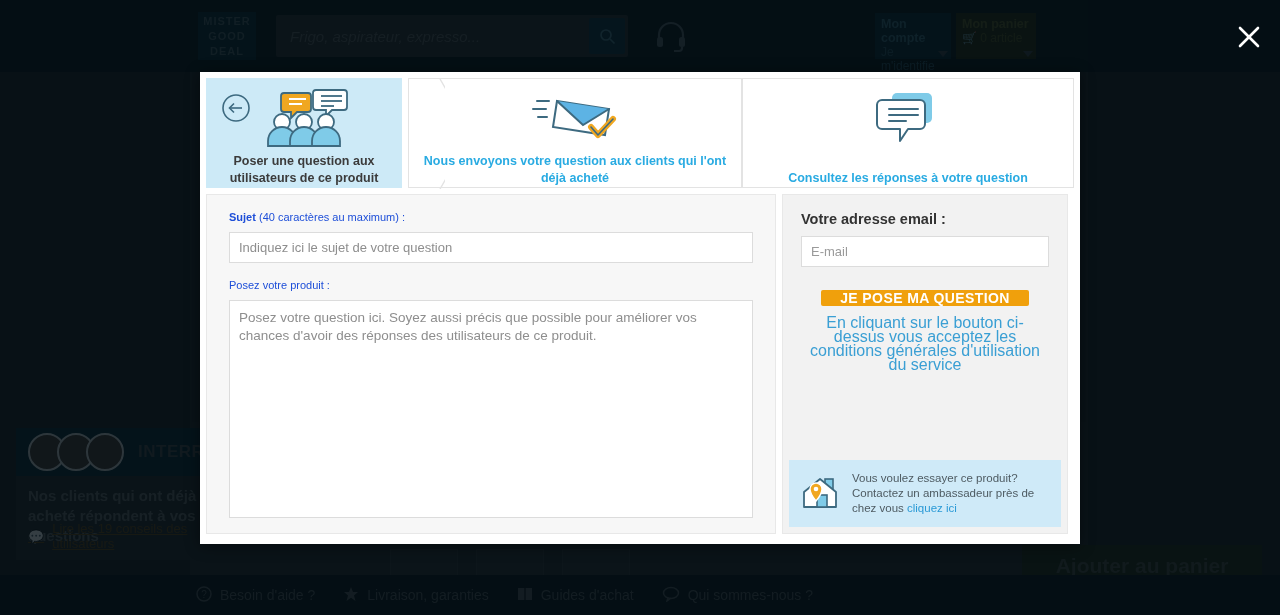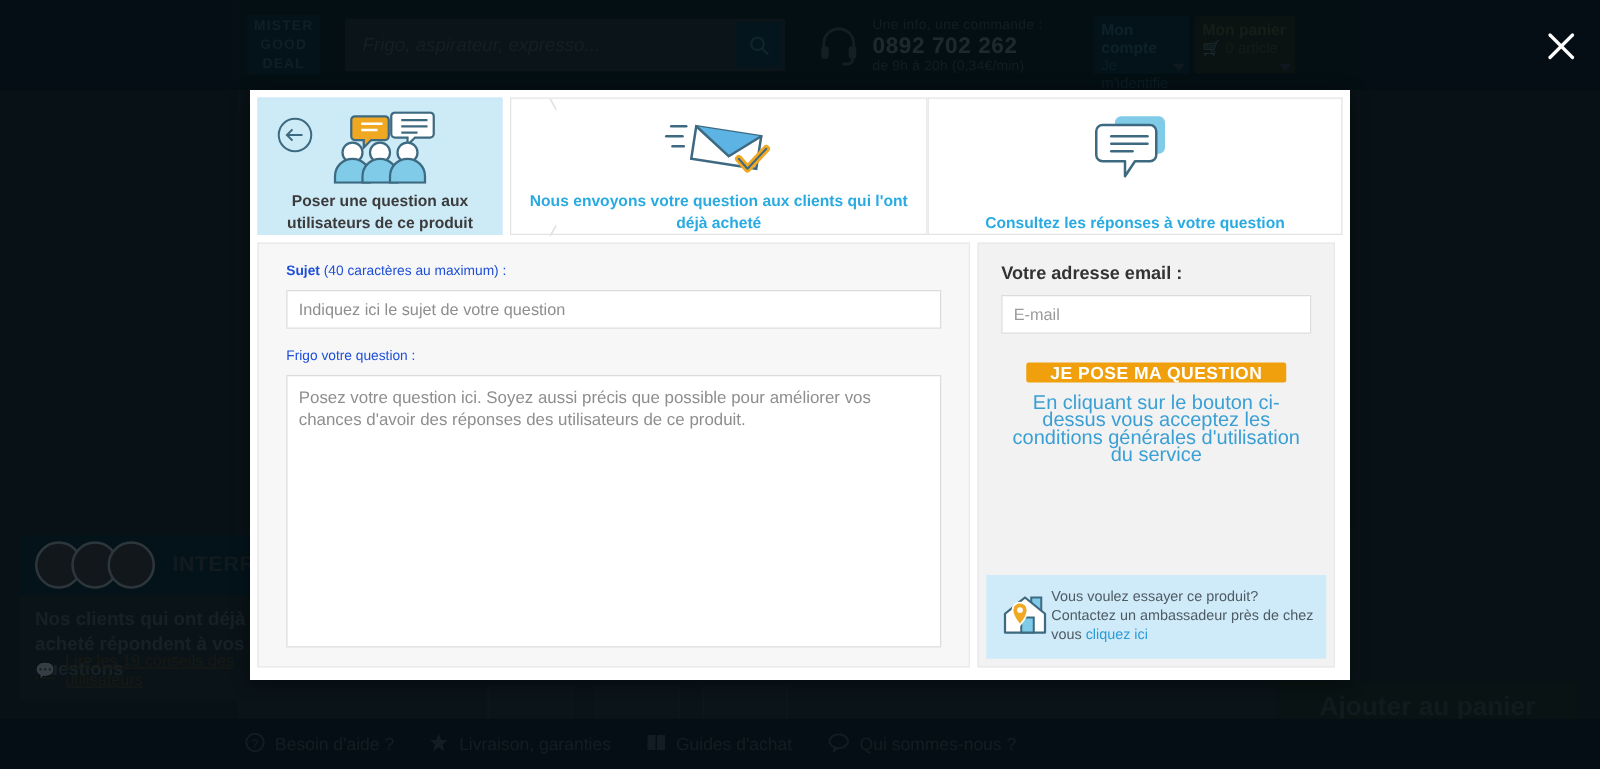--- a/index.html
+++ b/index.html
@@ -214,21 +214,21 @@
     font-size: 14px; font-weight: bold; letter-spacing: .4px;
     cursor: pointer; border-radius: 2px;
   }
   .terms {
     margin-top: 10px; text-align: center;
     font-size: 16px; color: #3a9fd4; line-height: 14px;
   }
   .ambassador {
     position: absolute; left: 6px; right: 6px; bottom: 6px;
     background: #cfeaf8; padding: 11px 10px;
-    display: flex; align-items: center; 
+    display: flex; align-items: center; gap: 11px;
   }
   .amb-text { font-size: 11.5px; color: #4e5b62; line-height: 15px; }
   .amb-text a { color: #2b9ad6; text-decoration: none; }
 </style>
 </head>
 <body>
 
 <div id="page-bg">
   <div class="bg-strip-top"></div>
   <div class="bg-content"></div>
@@ -252,25 +252,20 @@
 
     <div class="bg-phone">
       <span class="bg-phone-icon">
         <svg width="34" height="34" viewBox="0 0 34 34" fill="none" stroke="#5a6469" stroke-width="2.2">
           <path d="M5 19v-3a12 12 0 0 1 24 0v3"></path>
           <rect x="3" y="18" width="6" height="10" rx="2.5" fill="#5a6469" stroke="none"></rect>
           <rect x="25" y="18" width="6" height="10" rx="2.5" fill="#5a6469" stroke="none"></rect>
           <path d="M28 28v1a3 3 0 0 1-3 3h-5"></path>
         </svg>
       </span>
-      <div class="bg-phone-txt">
-        <div class="l1">Une info, une commande :</div>
-        <div class="l2">0892 702 262</div>
-        <div class="l3">de 9h à 20h (0,34€/min)</div>
-      </div>
     </div>
 
     <div class="bg-acct">
       <div class="t">Mon compte</div>
       <div class="s">Je m'identifie</div>
       <span class="caret-dn"></span>
     </div>
 
     <div class="bg-cart">
       <div class="t">Mon panier</div>
@@ -431,21 +426,21 @@
   </div>
 
   <div class="modal-body">
 
     <div class="form-left">
       <div class="fl-label">
         <b>Sujet</b><span class="norm"> (40 caractères au maximum) :</span>
       </div>
       <input class="subject-input" type="text" placeholder="Indiquez ici le sujet de votre question" style="">
 
-      <div class="fl-label q-label">Frigo votre question :</div>
+      <div class="fl-label q-label">Posez votre produit :</div>
       <textarea class="question-area" placeholder="Posez votre question ici. Soyez aussi précis que possible pour améliorer vos chances d'avoir des réponses des utilisateurs de ce produit." style=""></textarea>
     </div>
 
     <div class="form-right">
       <div class="fr-label">Votre adresse email :</div>
       <input class="email-input" type="text" placeholder="E-mail" style="">
 
       <button class="submit-btn">JE POSE MA QUESTION</button>
 
       <div class="terms">En cliquant sur le bouton ci-dessus vous acceptez les conditions générales d'utilisation du service</div>

